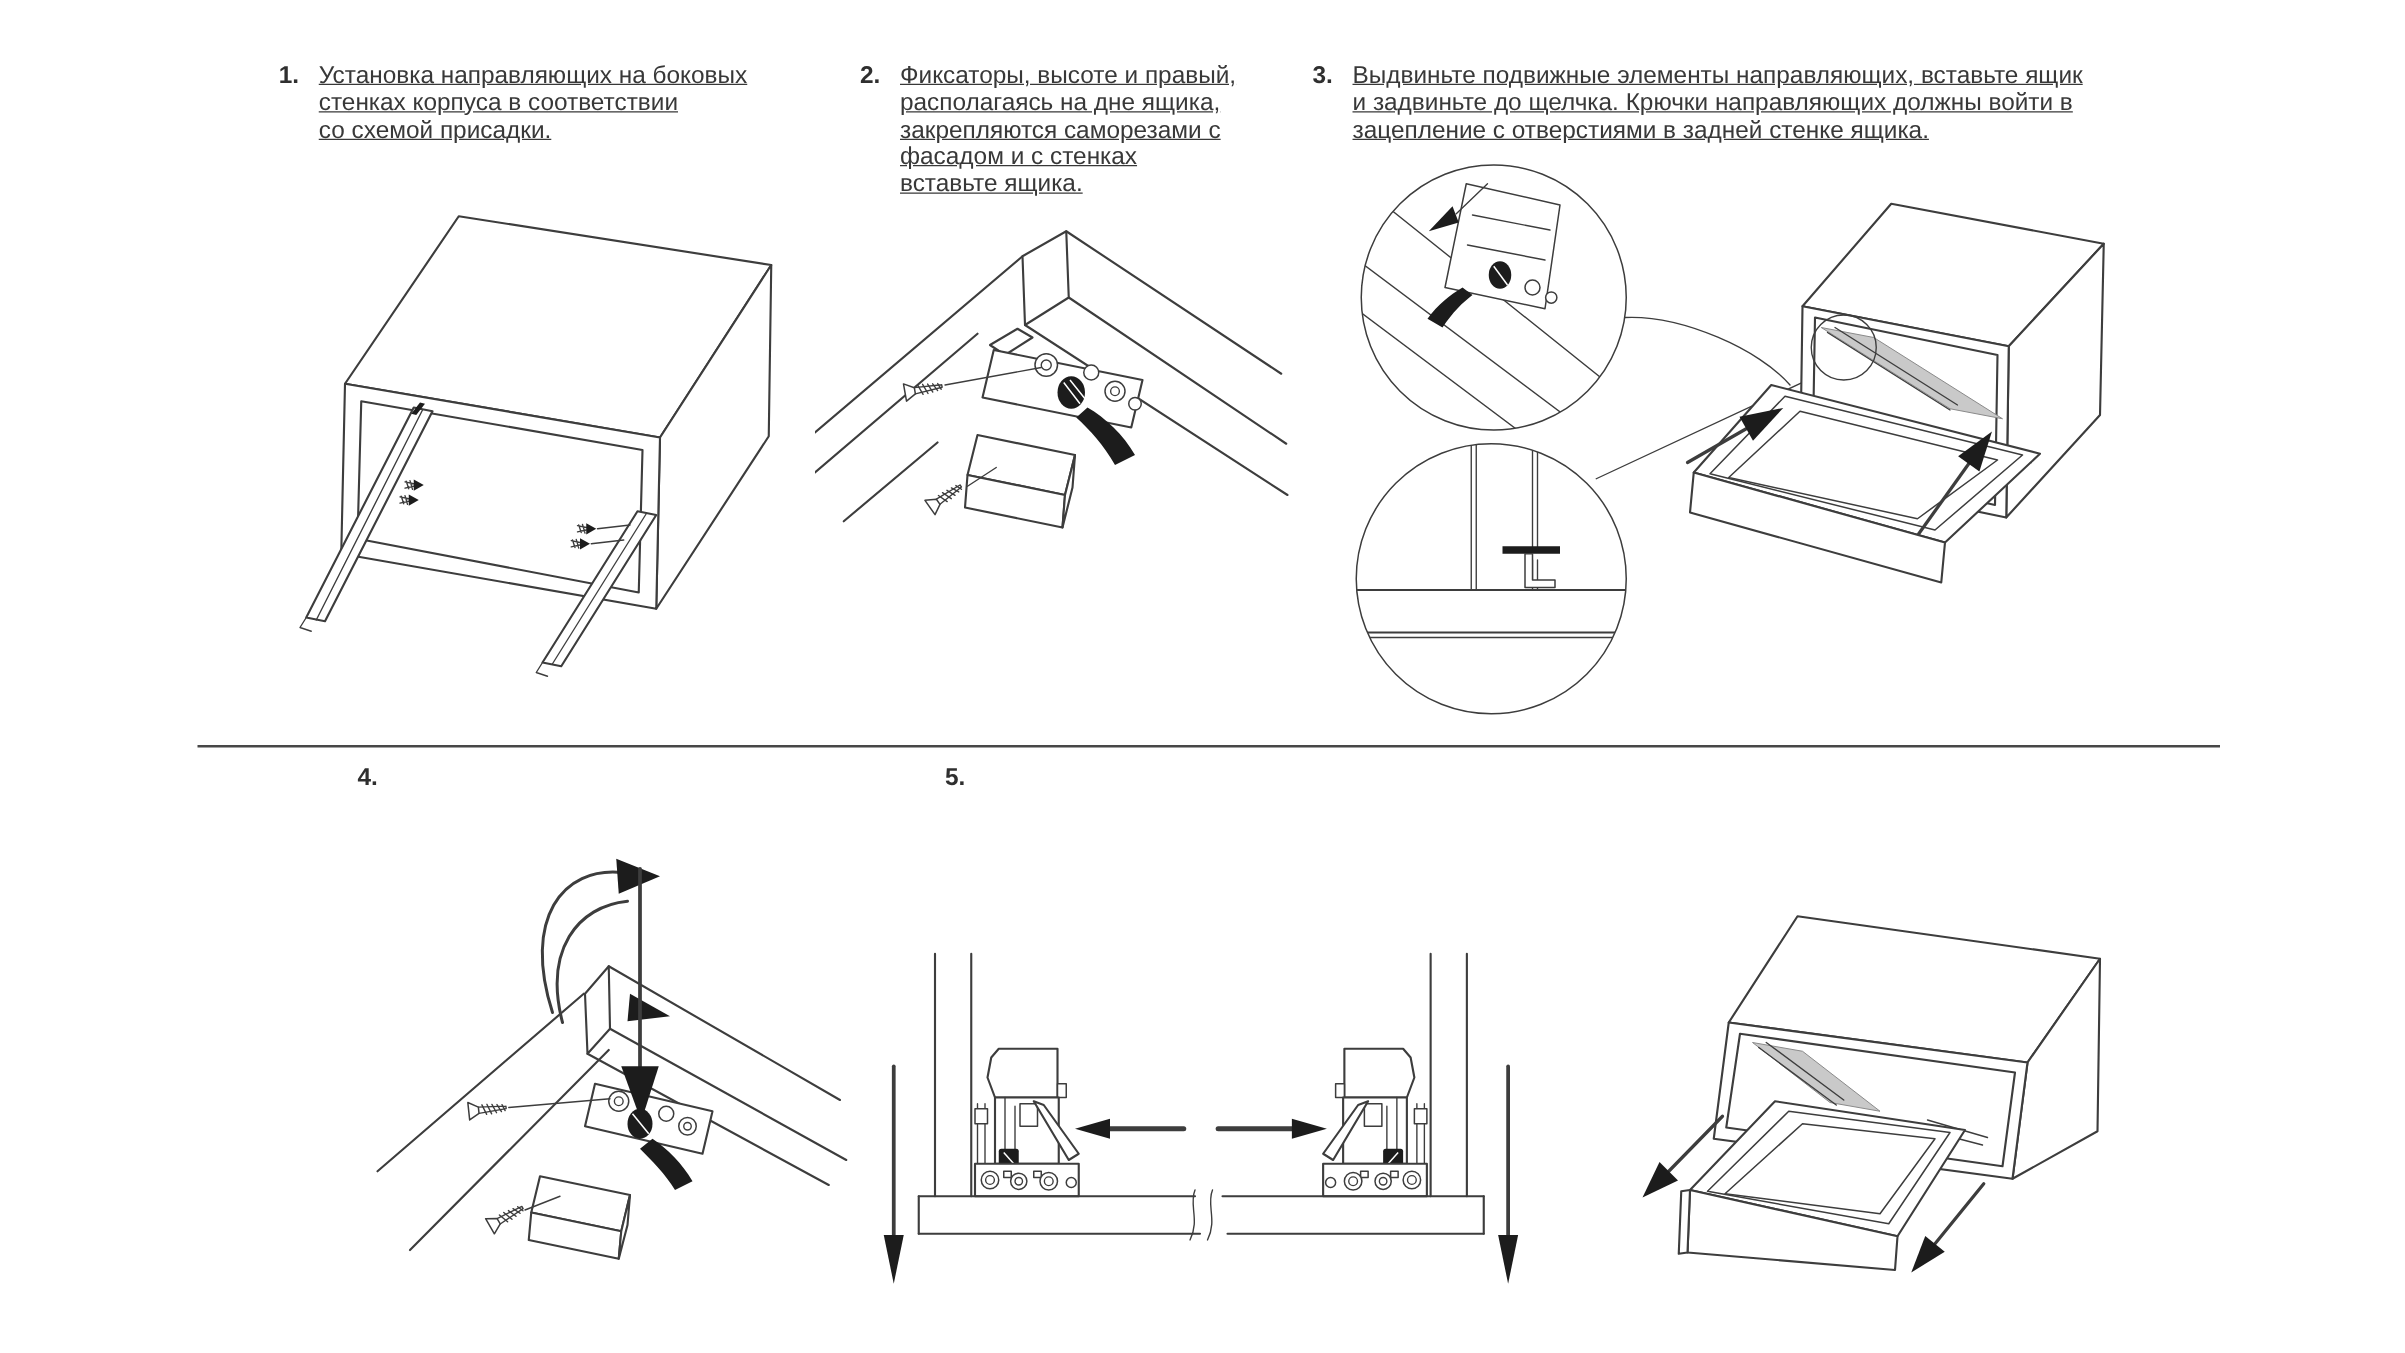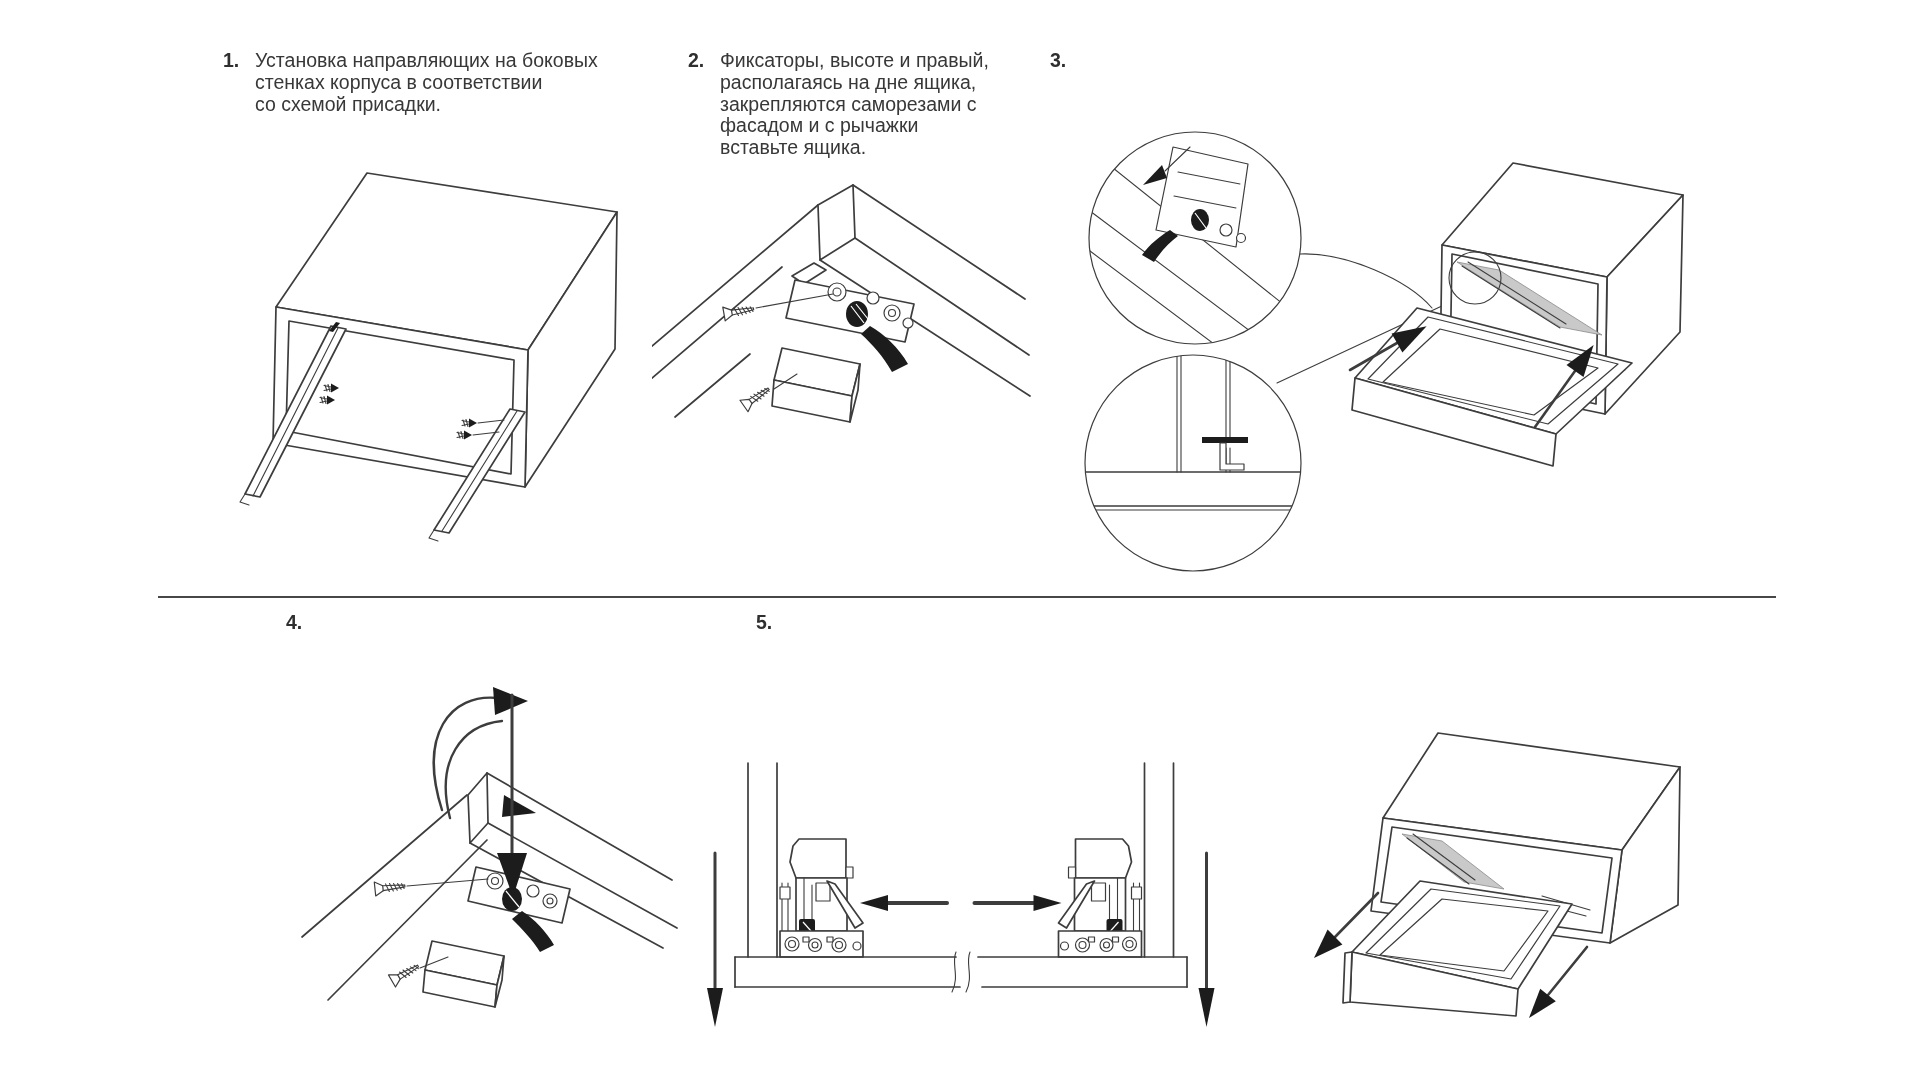--- a/index.html
+++ b/index.html
@@ -11,21 +11,21 @@
     color:#383838;
     overflow:hidden;
   }
   .step{position:absolute;display:flex;align-items:flex-start;}
   .step .num{
     font-weight:bold;
     font-size:19.5px;line-height:21.8px;
     width:32px;flex:0 0 32px;
     color:#2f2f2f;
   }
-  .step .lines{font-size:19.5px;line-height:21.8px;letter-spacing:0;}
+  .step .lines{font-size:19.5px;line-height:21.8px;letter-spacing:0;text-decoration:underline;}
   .divider{
     position:absolute;left:158px;top:596px;width:1618px;height:2px;
     background:#474747;
   }
   svg{position:absolute;display:block;}
   svg *{vector-effect:none;}
   .ln{fill:none;stroke:#3d3d3d;stroke-width:1.7;stroke-linejoin:round;stroke-linecap:round;}
   .lnthin{fill:none;stroke:#3d3d3d;stroke-width:1.1;stroke-linejoin:round;stroke-linecap:round;}
   .face{fill:#ffffff;stroke:#3d3d3d;stroke-width:1.7;stroke-linejoin:round;}
   .facethin{fill:#ffffff;stroke:#3d3d3d;stroke-width:1.2;stroke-linejoin:round;}
@@ -46,27 +46,32 @@
       <div>со схемой присадки.</div>
     </div>
   </div>
 
   <div class="step" style="left:688px;top:50px;width:330px">
     <span class="num">2.</span>
     <div class="lines">
       <div>Фиксаторы, высоте и правый,</div>
       <div>располагаясь на дне ящика,</div>
       <div>закрепляются саморезами с</div>
-      <div>фасадом и с рычажки</div>
+      <div>фасадом и с стенках</div>
       <div>вставьте ящика.</div>
     </div>
   </div>
 
   <div class="step" style="left:1050px;top:50px;width:700px">
     <span class="num">3.</span>
+    <div class="lines">
+      <div>Выдвиньте подвижные элементы направляющих, вставьте ящик</div>
+      <div>и задвиньте до щелчка. Крючки направляющих должны войти в</div>
+      <div>зацепление с отверстиями в задней стенке ящика.</div>
+    </div>
   </div>
 
   <div class="divider"></div>
 
   <div class="step" style="left:286px;top:612px;width:420px">
     <span class="num">4.</span>
   </div>
 
   <div class="step" style="left:756px;top:612px;width:800px">
     <span class="num">5.</span>

